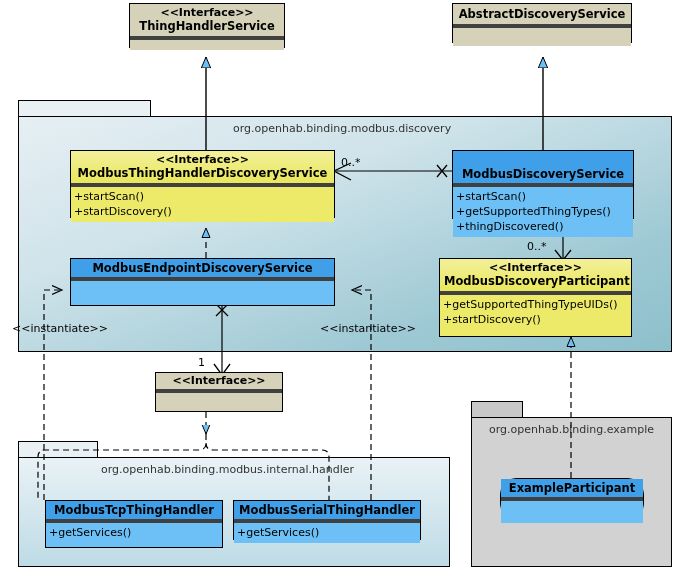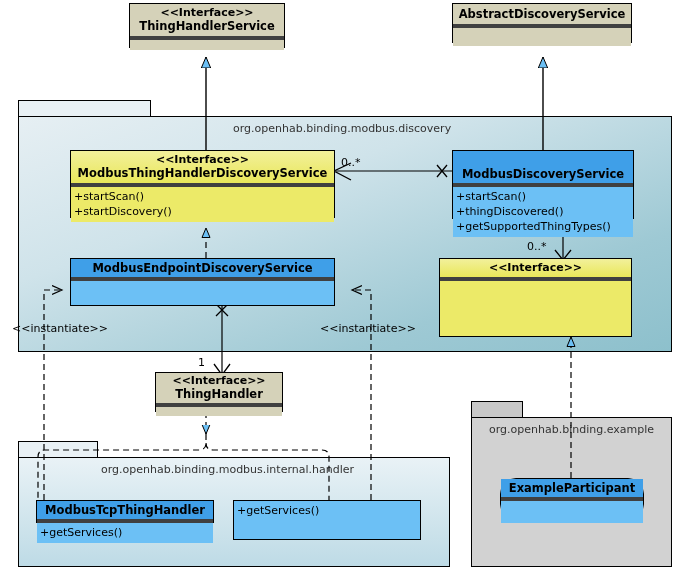--- a/index.html
+++ b/index.html
@@ -150,56 +150,63 @@
       <div class="op">+startDiscovery()</div>
     </div>
   </div>
 
   <div class="cls c-blue" style="left:452px;top:150px;width:182px;height:69px;">
     <div class="hdr" style="padding:16px 4px 2px 4px;">
       <div class="nm">ModbusDiscoveryService</div>
     </div>
     <div class="ops">
       <div class="op">+startScan()</div>
+      <div class="op">+getSupportedThingTypes()</div>
       <div class="op">+thingDiscovered()</div>
-      <div class="op">+getSupportedThingTypes()</div>
     </div>
   </div>
 
   <div class="cls c-blue" style="left:70px;top:258px;width:265px;height:48px;">
     <div class="hdr" style="padding:2px 4px 2px 4px;">
       <div class="nm">ModbusEndpointDiscoveryService</div>
     </div>
     <div class="ops" style="height:24px;"></div>
   </div>
 
   <div class="cls c-yellow" style="left:439px;top:258px;width:193px;height:79px;">
     <div class="hdr">
       <div class="stereo">&lt;&lt;Interface&gt;&gt;</div>
+      <div class="nm">ModbusDiscoveryParticipant</div>
+    </div>
+    <div class="ops">
+      <div class="op">+getSupportedThingTypeUIDs()</div>
+      <div class="op">+startDiscovery()</div>
     </div>
   </div>
 
   <div class="cls c-beige" style="left:155px;top:372px;width:128px;height:40px;">
     <div class="hdr" style="padding:1px 4px 2px 4px;">
       <div class="stereo">&lt;&lt;Interface&gt;&gt;</div>
-      <div class="nm">ThingHandler</div>
     </div>
     <div class="ops" style="height:9px;"></div>
   </div>
 
-  <div class="cls c-blue" style="left:36px;top:500px;width:178px;height:23px;">
+  <div class="cls c-blue" style="left:45px;top:500px;width:178px;height:48px;">
     <div class="hdr" style="padding:2px 4px 2px 4px;">
       <div class="nm">ModbusTcpThingHandler</div>
     </div>
     <div class="ops">
       <div class="op">+getServices()</div>
     </div>
   </div>
 
   <div class="cls c-blue" style="left:233px;top:500px;width:188px;height:40px;">
+    <div class="hdr" style="padding:2px 4px 2px 4px;">
+      <div class="nm">ModbusSerialThingHandler</div>
+    </div>
     <div class="ops">
       <div class="op">+getServices()</div>
     </div>
   </div>
 
   <div class="cls c-blue" style="left:500px;top:478px;width:144px;height:42px;border-radius:16px;">
     <div class="hdr" style="padding:2px 4px 2px 4px;">
       <div class="nm">ExampleParticipant</div>
     </div>
     <div class="ops" style="height:22px;"></div>

